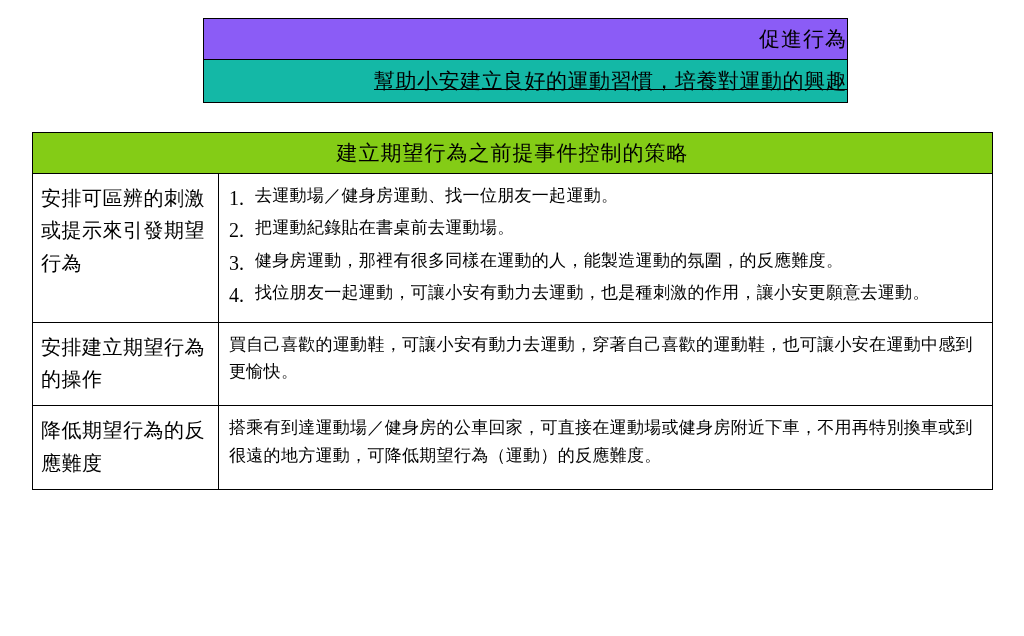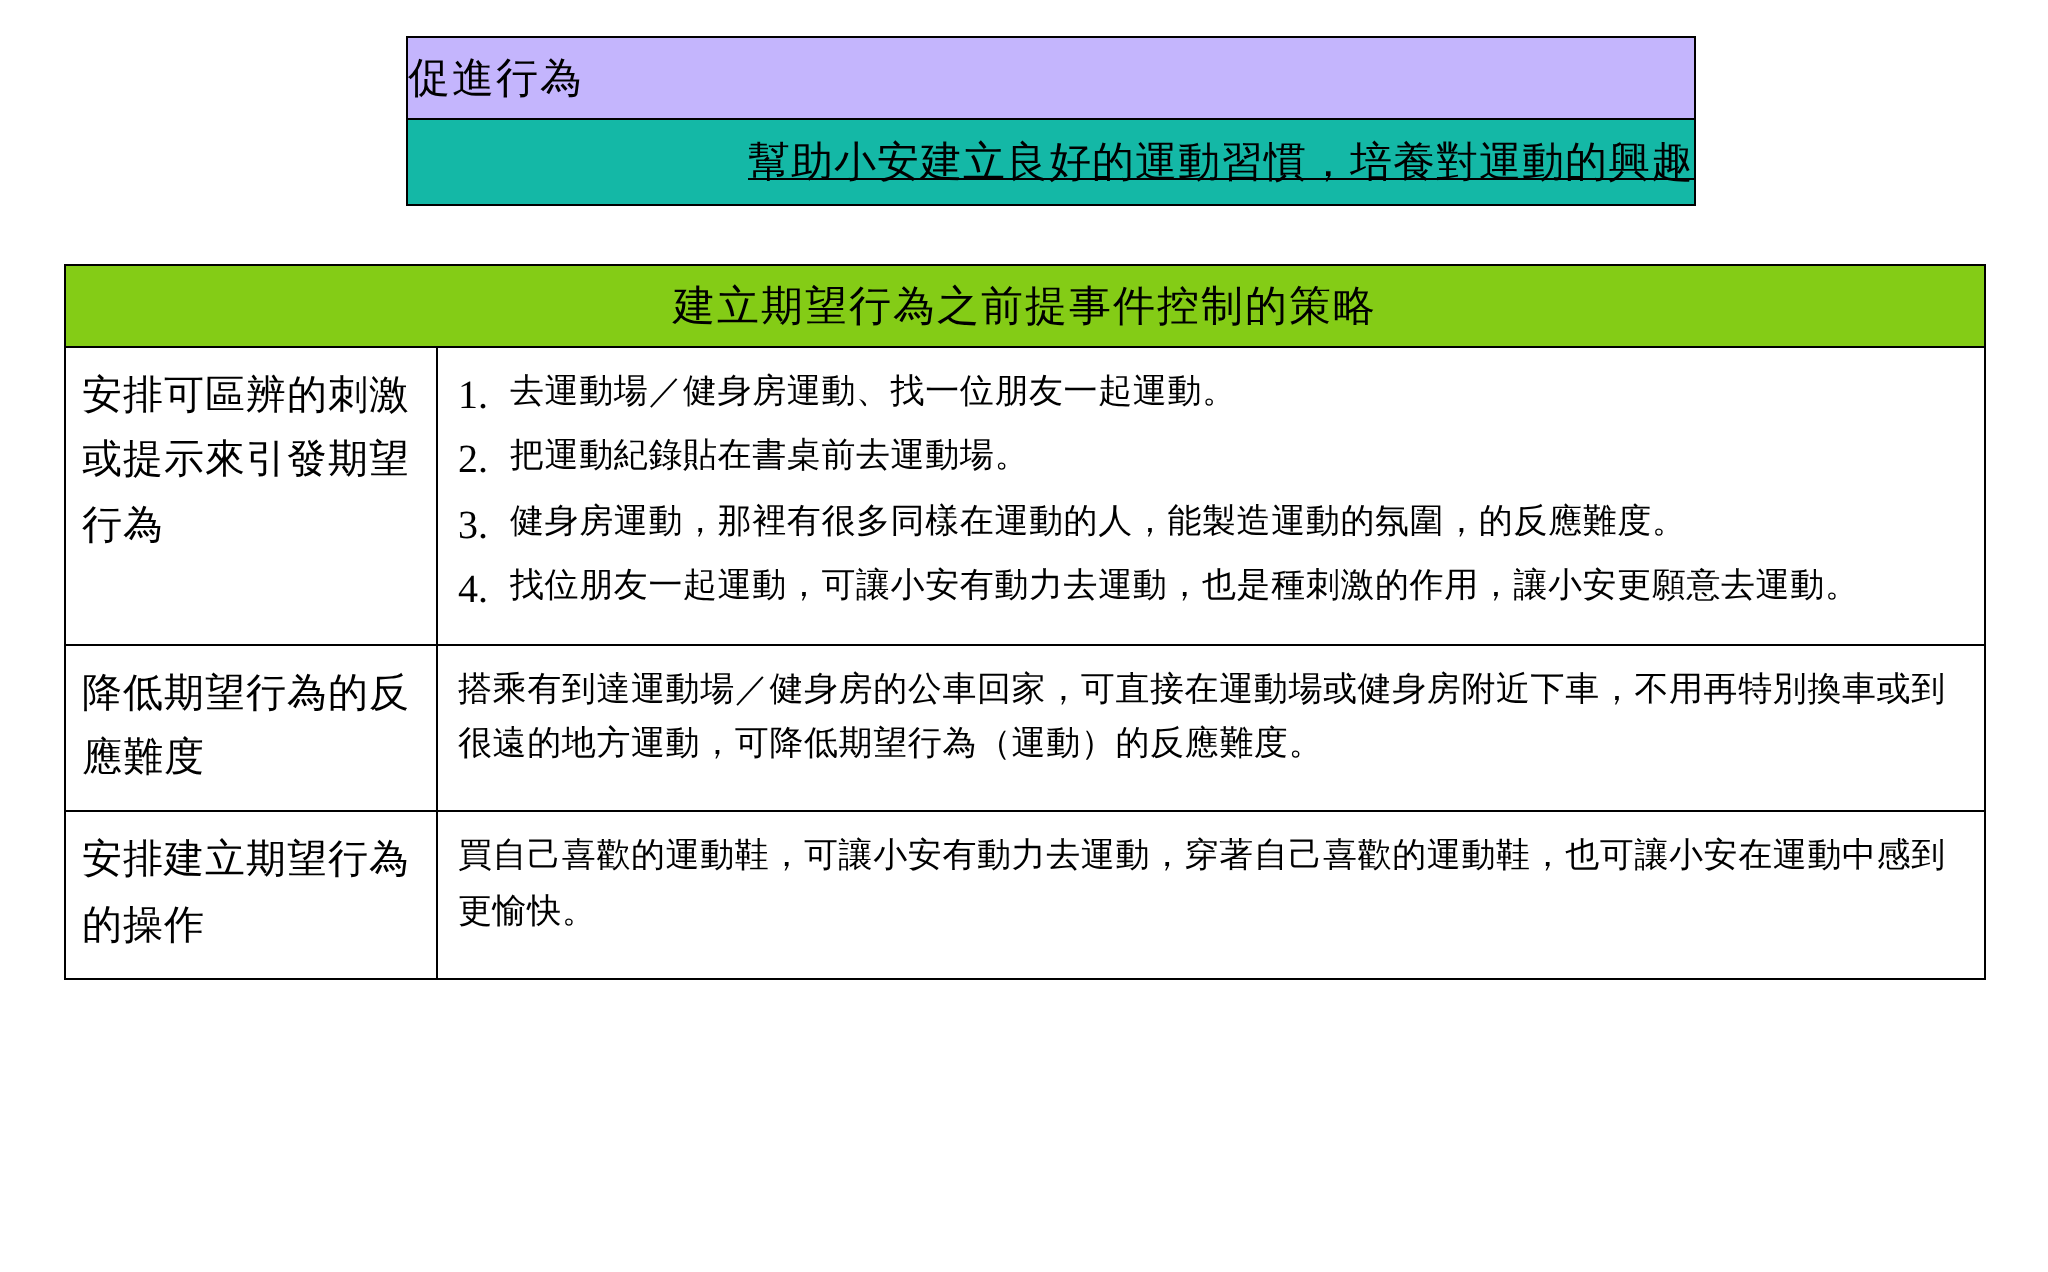--- a/index.html
+++ b/index.html
@@ -29,23 +29,23 @@
     width: 645px;
     border-collapse: collapse;
     table-layout: fixed;
   }
   .top-table td {
     border: 1px solid #000000;
     padding: 0;
     vertical-align: middle;
   }
   .top-head-cell {
-    background: #c4b5fd;
+    background: #8b5cf6;
     height: 40px;
-    text-align: left;
+    text-align: right;
   }
   .top-head-cell .txt {
     font-size: 21px;
     letter-spacing: 1px;
   }
   .top-body-cell {
     background: #14b8a6;
     height: 42px;
     text-align: right;
     text-decoration: underline;
@@ -174,31 +174,31 @@
           <li>
             <span class="marker">4.</span>
             <span class="item-text">找位朋友一起運動，可讓小安有動力去運動，也是種刺激的作用，讓小安更願意去運動。</span>
           </li>
         </ol>
       </td>
     </tr>
 
     <tr>
       <td class="label-cell">
+        <div class="txt">安排建立期望行為的操作</div>
+      </td>
+      <td class="content-cell">
+        <p class="txt plain-para">買自己喜歡的運動鞋，可讓小安有動力去運動，穿著自己喜歡的運動鞋，也可讓小安在運動中感到更愉快。</p>
+      </td>
+    </tr>
+
+    <tr>
+      <td class="label-cell">
         <div class="txt">降低期望行為的反應難度</div>
       </td>
       <td class="content-cell">
         <p class="txt plain-para">搭乘有到達運動場／健身房的公車回家，可直接在運動場或健身房附近下車，不用再特別換車或到很遠的地方運動，可降低期望行為（運動）的反應難度。</p>
       </td>
     </tr>
-
-    <tr>
-      <td class="label-cell">
-        <div class="txt">安排建立期望行為的操作</div>
-      </td>
-      <td class="content-cell">
-        <p class="txt plain-para">買自己喜歡的運動鞋，可讓小安有動力去運動，穿著自己喜歡的運動鞋，也可讓小安在運動中感到更愉快。</p>
-      </td>
-    </tr>
   </tbody>
     </table>
 
 </div>
 
 </body></html>

